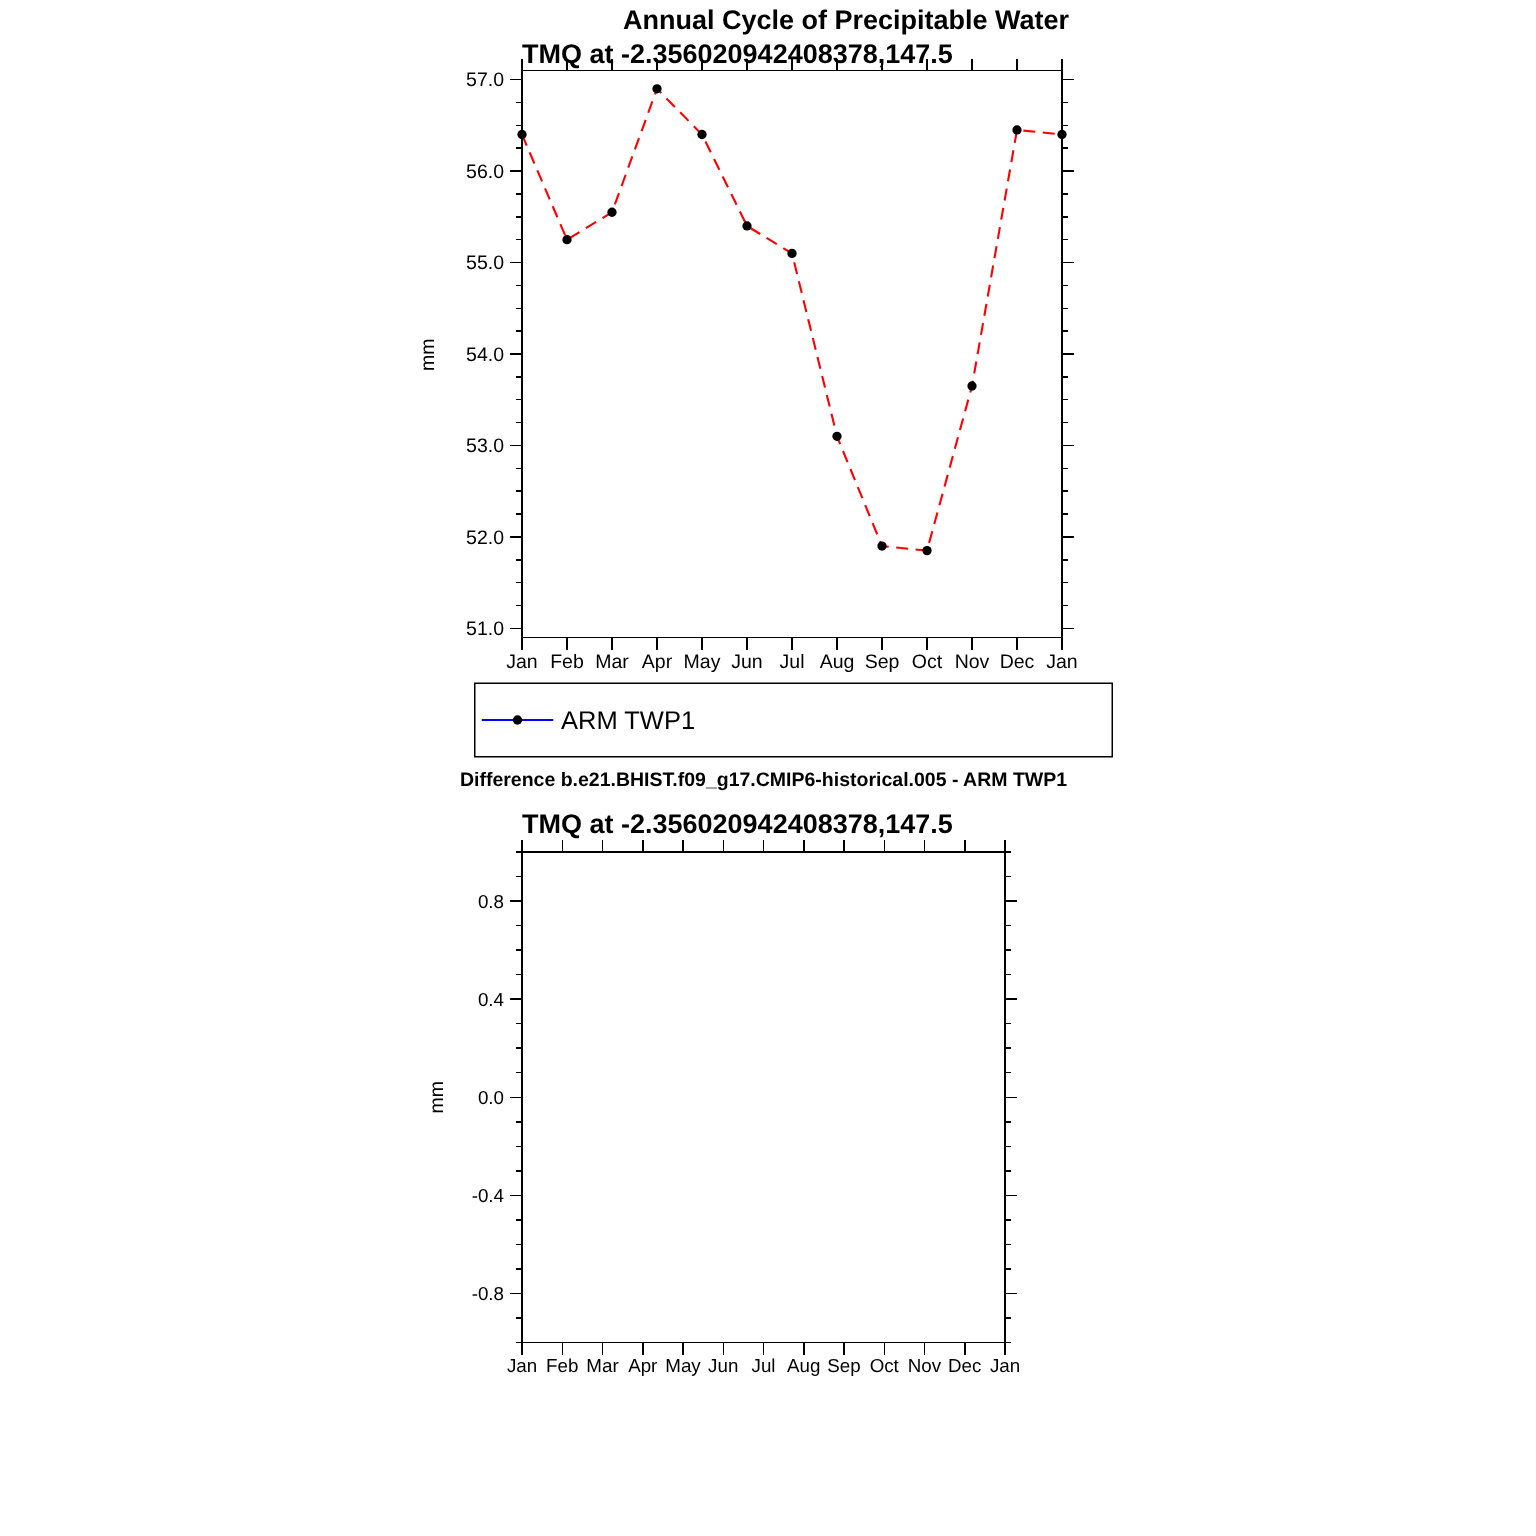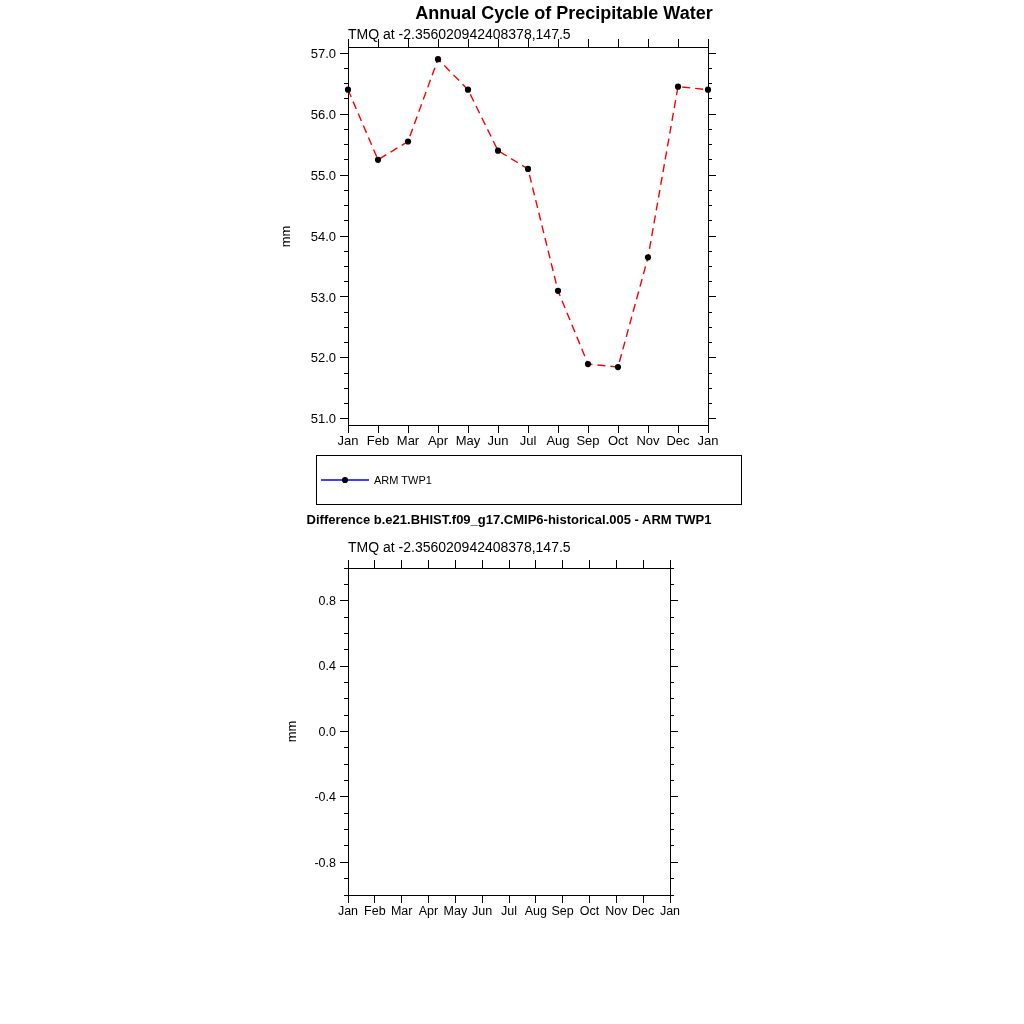--- a/index.html
+++ b/index.html
@@ -15,22 +15,23 @@
   .chart-title {
     position: absolute;
     font-weight: bold;
     text-align: center;
     white-space: nowrap;
   }
   .t1 { left: 348px; width: 432px; top: 3px; font-size: 18px; }
   .t2 { left: 248px; width: 522px; top: 512px; font-size: 13px; }
   .chart-subtitle {
     position: absolute;
-    font-size: 14px;
-    white-space: nowrap;
+    font-size: 18px;
+    white-space: nowrap;
+    font-weight: bold;
   }
   .s1 { left: 348px; top: 26px; }
   .s2 { left: 348px; top: 539px; }
   .ylab {
     position: absolute;
     font-size: 13px;
     width: 30px;
     text-align: center;
     transform: rotate(-90deg);
     transform-origin: center;
@@ -51,21 +52,21 @@
     display: flex;
     flex-direction: column;
     justify-content: space-evenly;
     padding: 2px 4px;
     background: #ffffff;
   }
   .legend-row {
     display: flex;
     align-items: center;
     gap: 5px;
-    font-size: 11px;
+    font-size: 17px;
     line-height: 1;
     white-space: nowrap;
   }
 </style>
 </head>
 <body>
 
 <div class="page">
 
   <div class="chart-title t1">Annual Cycle of Precipitable Water</div>

